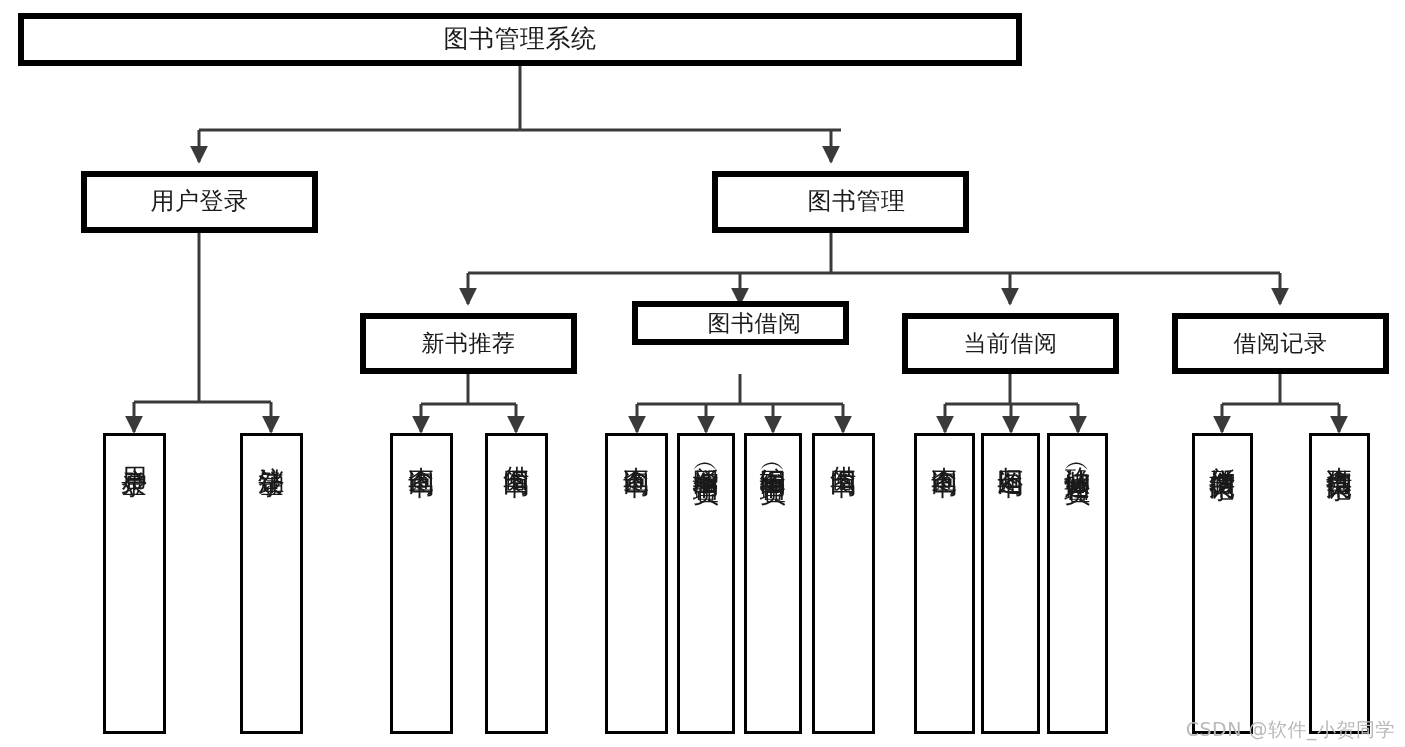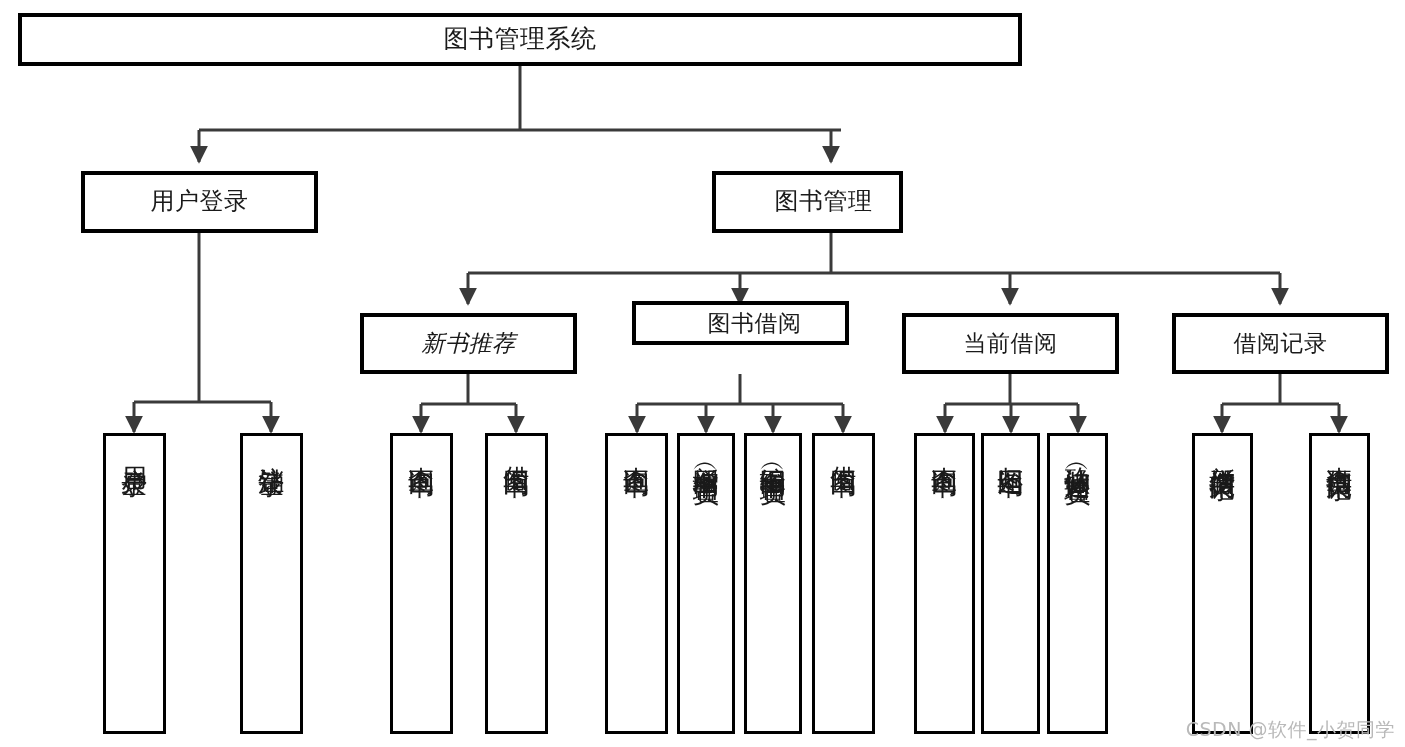--- a/index.html
+++ b/index.html
@@ -13,21 +13,21 @@
   #canvas {
     position: relative;
     width: 1405px;
     height: 747px;
     background: #ffffff;
     overflow: hidden;
   }
   .node {
     position: absolute;
     box-sizing: border-box;
-    border: 4px solid #000000;
+    border: 6px solid #000000;
     background: #ffffff;
     display: flex;
     align-items: center;
     justify-content: center;
     color: #1a1a1a;
   }
   .node .label {
     text-align: center;
     line-height: 1.05;
     letter-spacing: 0.5px;
@@ -126,25 +126,25 @@
     </g>
   </svg>
 
   <div class="node node-root" style="left:18px; top:13px; width:1004px; height:53px;">
     <span class="label">图书管理系统</span>
   </div>
 
   <div class="node node-l2" style="left:81px; top:171px; width:237px; height:62px;">
     <span class="label">用户登录</span>
   </div>
-  <div class="node node-l2" style="left:712px; top:171px; width:191px; height:62px;padding-left:32px;">
+  <div class="node node-l2" style="left:712px; top:171px; width:257px; height:62px;padding-left:32px;">
     <span class="label">图书管理</span>
   </div>
 
-  <div class="node node-l3" style="left:360px; top:313px; width:217px; height:61px;font-style:italic;">
+  <div class="node node-l3" style="left:360px; top:313px; width:217px; height:61px;">
     <span class="label">新书推荐</span>
   </div>
   <div class="node node-l3" style="left:632px; top:301px; width:217px; height:44px;padding-left:28px;">
     <span class="label">图书借阅</span>
   </div>
   <div class="node node-l3" style="left:1172px; top:313px; width:217px; height:61px;">
     <span class="label">借阅记录</span>
   </div>
   <div class="node node-l3" style="left:902px; top:313px; width:217px; height:61px;">
     <span class="label">当前借阅</span>

